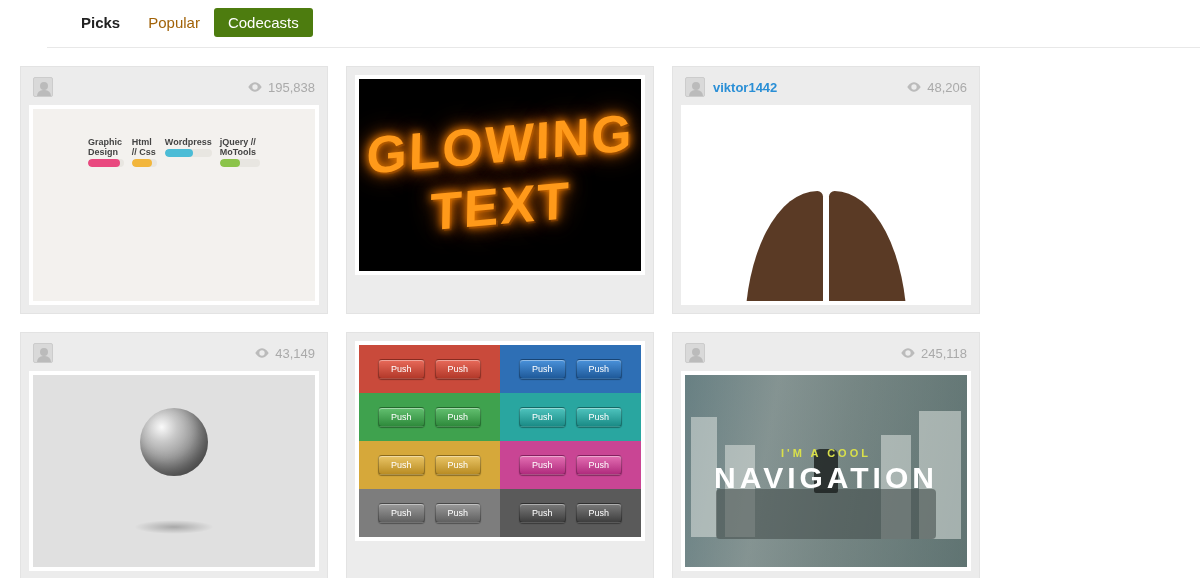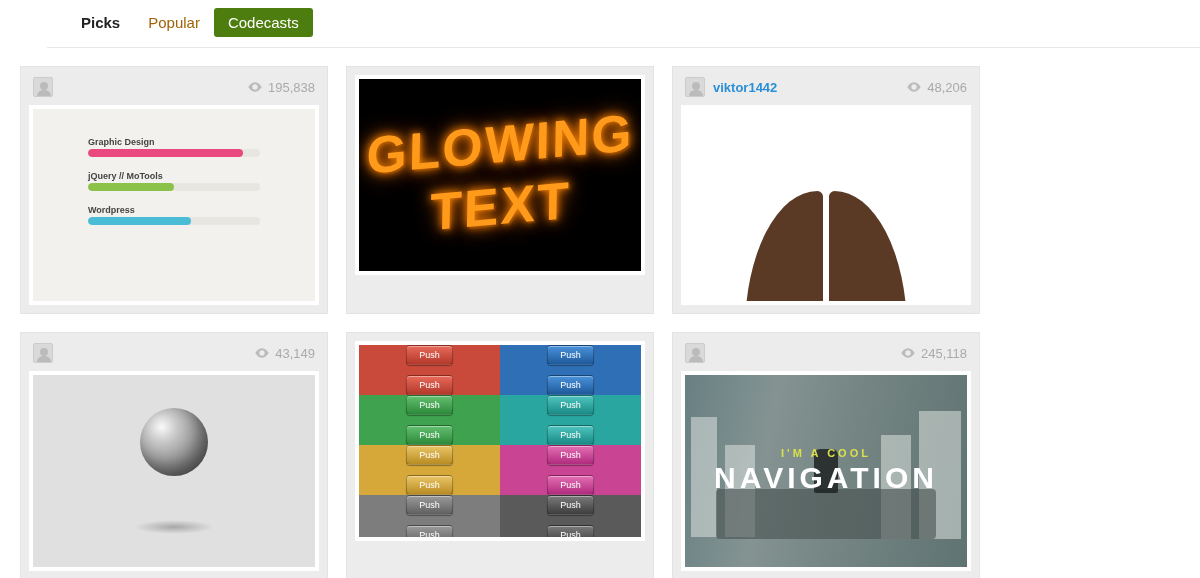--- a/index.html
+++ b/index.html
@@ -15,21 +15,21 @@
   .card-head-left { display: flex; align-items: center; gap: 8px; }
   .avatar { width: 20px; height: 20px; background: #d9d9d9; border: 1px solid #ccc; border-radius: 2px; position: relative; }
   .avatar::before { content:""; position:absolute; top:4px; left:6px; width:8px; height:8px; border-radius:50%; background:#bbb; }
   .avatar::after { content:""; position:absolute; bottom:0; left:3px; width:14px; height:6px; border-radius:6px 6px 0 0; background:#bbb; }
   .author { color: #2a8fd6; font-weight: bold; font-size: 13px; }
   .views { display: flex; align-items: center; gap: 5px; color: #aaa; font-size: 13px; }
   .eye-icon { width: 16px; height: 16px; }
   .thumb { width: 100%; height: 200px; border: 4px solid #fff; overflow: hidden; position: relative; }
 
   
-  .t1 { background: #f3f1ee; padding: 28px 55px 18px; display:flex; flex-direction:column; gap:8px; }
+  .t1 { background: #f3f1ee; padding: 28px 55px 18px; display:flex; flex-direction:row; gap:8px; }
   .skill-label { font-size: 9px; font-weight:bold; color:#444; }
   .bar-track { width: 100%; height: 8px; background:#e8e6e1; border-radius:4px; margin-top:2px; margin-bottom:6px; overflow:hidden; }
   .bar-fill { height:100%; border-radius:4px; }
   .bf-1{background:#e9497f;width:90%;}
   .bf-2{background:#f2b63c;width:82%;}
   .bf-3{background:#8bc34a;width:50%;}
   .bf-4{background:#4bbcd6;width:60%;}
 
   
   .t2 { background:#000; display:flex; flex-direction:column; align-items:center; justify-content:center; }
@@ -47,21 +47,21 @@
 
   
   .t4 { background:#e0e0e0; display:flex; align-items:center; justify-content:center; flex-direction:column; }
   .sphere { width:68px; height:68px; border-radius:50%;
     background: radial-gradient(circle at 32% 28%, #fafafa 0%, #c9c9c9 22%, #8f8f8f 55%, #595959 100%);
     box-shadow: inset -6px -8px 14px rgba(0,0,0,.35); }
   .shadow-ellipse { width:80px; height:14px; margin-top:44px; border-radius:50%; background:radial-gradient(ellipse, rgba(0,0,0,.25), rgba(0,0,0,0) 70%); }
 
   
   .t5 { display:grid; grid-template-columns:1fr 1fr; grid-auto-rows:1fr; }
-  .cell { display:flex; align-items:center; justify-content:center; gap:10px;flex-direction:column; }
+  .cell { display:flex; align-items:center; justify-content:center; gap:10px; }
   .btn-push { font-size:9px; color:#fff; padding:4px 12px; border-radius:4px; border:1px solid rgba(0,0,0,.25);
     background:linear-gradient(#ffffff40,#0000001a); box-shadow: inset 0 1px 0 rgba(255,255,255,.4), 0 1px 1px rgba(0,0,0,.35); }
   .c-red{background-color:#c94a3b;} .b-red{background:linear-gradient(#e86a5a,#b3392a);}
   .c-blue{background-color:#2e6fb5;} .b-blue{background:linear-gradient(#4a92db,#1f5a9a);}
   .c-green{background-color:#3fa24e;} .b-green{background:linear-gradient(#63c070,#2e8a3b);}
   .c-teal{background-color:#29a6a0;} .b-teal{background:linear-gradient(#4fc4be,#1a8b86);}
   .c-yellow{background-color:#d6a83a;} .b-yellow{background:linear-gradient(#eac566,#b98c23);}
   .c-pink{background-color:#c94594;} .b-pink{background:linear-gradient(#e46fb3,#b02b7d);}
   .c-gray{background-color:#7d7d7d;} .b-gray{background:linear-gradient(#9a9a9a,#606060);}
   .c-dgray{background-color:#5a5a5a;} .b-dgray{background:linear-gradient(#7a7a7a,#3e3e3e);}
@@ -108,29 +108,35 @@
         </div>
       </div>
       <div class="thumb t1">
         <div>
             <div class="skill-label">Graphic Design</div>
             <div class="bar-track">
               <div class="bar-fill bf-1"></div>
             </div>
           </div>
         <div>
+            <div class="skill-label">Html // Css</div>
+            <div class="bar-track">
+              <div class="bar-fill bf-2"></div>
+            </div>
+          </div>
+        <div>
+            <div class="skill-label">Wordpress</div>
+            <div class="bar-track">
+              <div class="bar-fill bf-4"></div>
+            </div>
+          </div>
+        <div>
             <div class="skill-label">jQuery // MoTools</div>
             <div class="bar-track">
               <div class="bar-fill bf-3"></div>
-            </div>
-          </div>
-        <div>
-            <div class="skill-label">Wordpress</div>
-            <div class="bar-track">
-              <div class="bar-fill bf-4"></div>
             </div>
           </div>
       </div>
     </div>
 
     <div class="card">
       <div class="thumb t2">
         <div class="glow-text">GLOWING</div>
         <div class="glow-text glow-line2">TEXT</div>
       </div>

